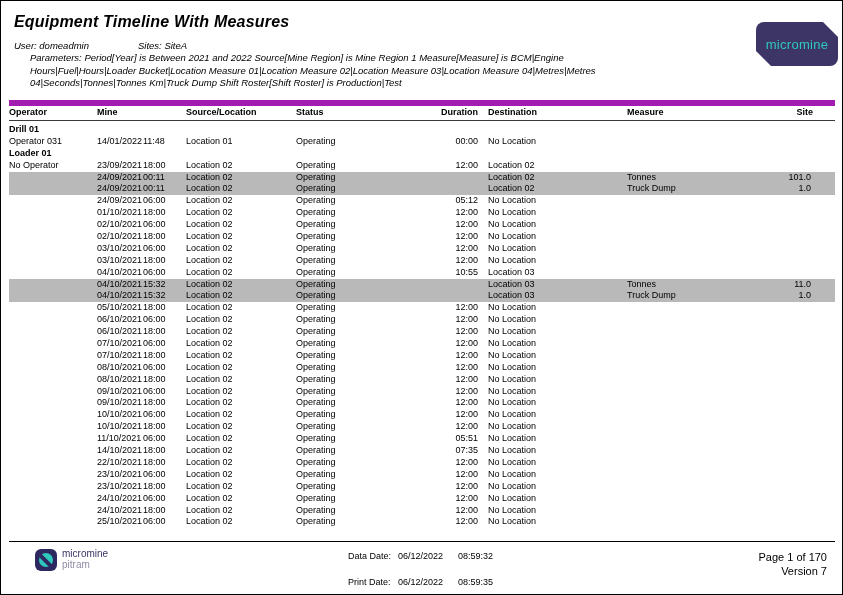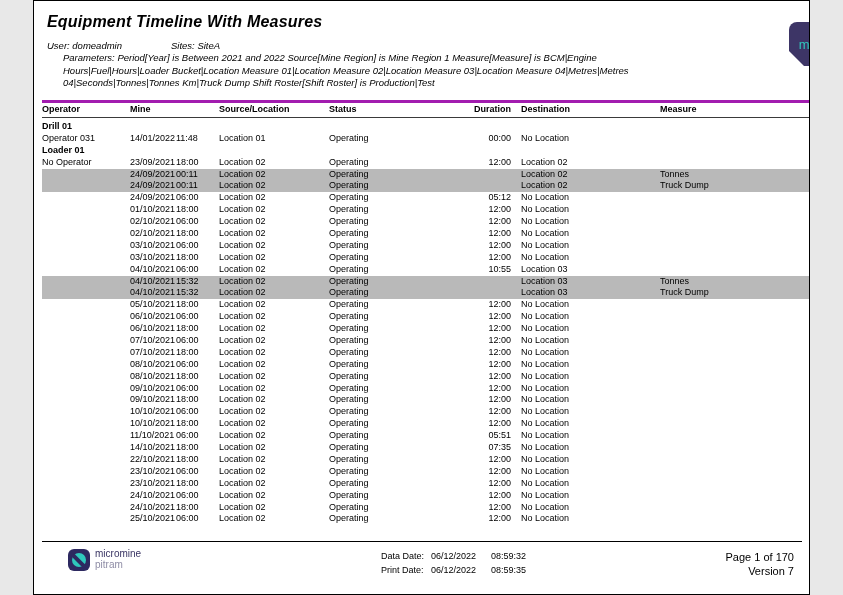--- a/index.html
+++ b/index.html
@@ -1,17 +1,17 @@
 <!DOCTYPE html>
 <html><head>
 <meta charset="utf-8">
 <style>
   html,body { margin:0; padding:0; background:#e8e8e8; }
   .page {
-    position:relative; width:777px; height:595px; margin:0 auto;
+    position:relative; width:843px; height:595px; margin:0 auto;
     background:#fff; border:1px solid #000; box-sizing:border-box;
     font-family:"Liberation Sans", sans-serif; color:#000; overflow:hidden;
   }
   
   .title {
     position:absolute; left:13px; top:12px;
     font-size:16px; font-weight:bold; font-style:italic; letter-spacing:.2px;
   }
   .meta-row { position:absolute; top:39px; left:0; width:100%; font-size:9.5px; font-style:italic; }
   .meta-user  { position:absolute; left:13px; white-space:nowrap; }
@@ -26,21 +26,21 @@
     background:var(--logo-bg,#3d3566); border-radius:8px;
     clip-path: polygon(0 0, calc(100% - 15px) 0, 100% 15px, 100% 100%, 15px 100%, 0 calc(100% - 15px));
     display:flex; align-items:center; justify-content:center;
   }
   .logo span { color:var(--logo-fg,#2fc8bc); font-size:13px; letter-spacing:.3px; }
 
   
   .table { position:absolute; left:8px; top:99px; width:826px; }
   .thead {
     display:grid; grid-template-columns:88px 89px 110px 140px 42px 149px 120px 1fr;
-    border-top:3px solid #a21caf; border-bottom:1px solid #3a3a3a;
+    border-top:6px solid #a21caf; border-bottom:1px solid #3a3a3a;
     font-weight:bold; font-size:9px; height:14px; line-height:13px;
   }
   .thead .h-duration { text-align:right; }
   .thead .h-dest { padding-left:10px; }
   .thead .h-value { text-align:right; padding-right:22px; }
   .tbody { padding-top:3px; }
   .row {
     display:grid; grid-template-columns:88px 46px 43px 110px 140px 42px 149px 120px 1fr;
     height:11.9px; line-height:11.9px; font-size:9px;
   }
@@ -63,21 +63,21 @@
     background:#2fc8bc; border-radius:50%;
   }
   .footer-logo::after {
     content:""; position:absolute; left:2px; top:9.5px; width:18px; height:3.5px;
     background:#2d2960; transform:rotate(45deg);
   }
   .brand { position:absolute; left:61px; top:547px; font-size:10px; line-height:11px; color:#3a3564; }
   .brand .pitram { color:#8f8da6; }
   .dates {
     position:absolute; left:347px; top:550px; font-size:9px;
-    display:grid; grid-template-columns:50px 60px auto; row-gap:4px;
+    display:grid; grid-template-columns:50px 60px auto; row-gap:16px;
   }
   .pageinfo { position:absolute; right:15px; top:550px; font-size:11px; line-height:13.5px; text-align:right; }
 </style>
 </head>
 <body>
 
 <div class="page" style="--hl: #b9b9b9; --logo-bg: #3d3566; --logo-fg: #2fc8bc;">
 
   <div class="title">Equipment Timeline With Measures</div>
 
@@ -98,21 +98,21 @@
 
   <div class="table">
     <div class="thead">
       <div class="h-operator">Operator</div>
       <div class="h-time">Mine</div>
       <div class="h-source">Source/Location</div>
       <div class="h-status">Status</div>
       <div class="h-duration">Duration</div>
       <div class="h-dest">Destination</div>
       <div class="h-measure">Measure</div>
-      <div class="h-value">Drill</div>
+      <div class="h-value">Site</div>
     </div>
     <div class="tbody">
         <div class="row group">
           <div class="cell">Drill 01</div>
         </div>
         <div class="row">
           <div class="col-operator">Operator 031</div>
           <div class="col-date">14/01/2022</div>
           <div class="col-time">11:48</div>
           <div class="col-source">Location 01</div>

